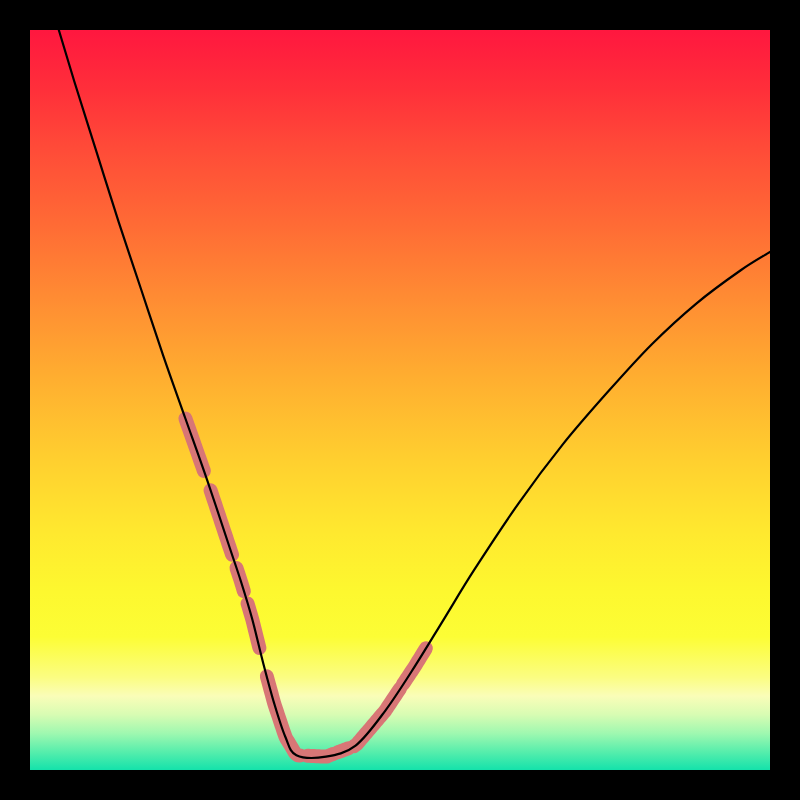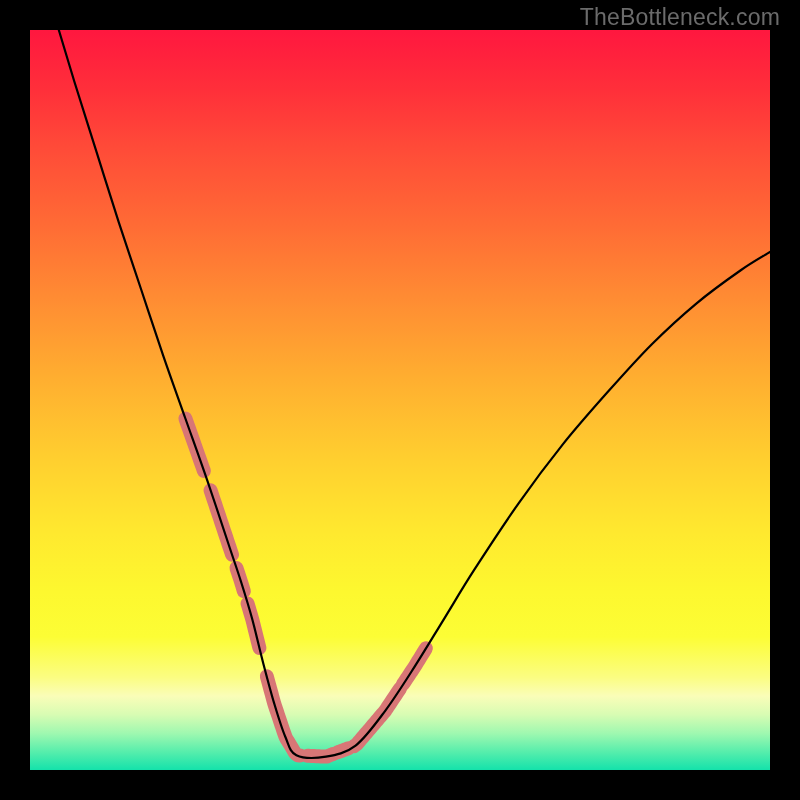--- a/index.html
+++ b/index.html
@@ -59,21 +59,20 @@
     left: 0;
     top: 0;
     width: 740px;
     height: 740px;
   }
 </style>
 </head>
 <body>
 
 <div class="frame">
-  <div class="watermark">TheBottleneck.com</div>
   <div class="plot">
     <svg class="curve" viewBox="0 0 740 740" preserveAspectRatio="none">
       <g id="highlight-layer">
           <path d="M 155.40 388.50 C 155.79 389.59, 156.94 392.87, 157.71 395.05 C 158.48 397.24, 159.25 399.42, 160.03 401.60 C 160.80 403.79, 161.57 405.97, 162.34 408.16 C 163.11 410.34, 163.88 412.52, 164.65 414.71 C 165.42 416.89, 166.19 419.08, 166.96 421.26 C 167.73 423.44, 168.50 425.63, 169.28 427.81 C 170.05 430.00, 170.82 432.18, 171.59 434.36 C 172.36 436.55, 173.51 439.82, 173.90 440.92" fill="none" stroke="#d87676" stroke-width="14" stroke-linecap="round" stroke-linejoin="round"></path>
           <path d="M 180.56 460.28 C 180.96 461.47, 182.15 465.05, 182.94 467.43 C 183.74 469.82, 184.53 472.20, 185.33 474.59 C 186.12 476.97, 186.92 479.36, 187.71 481.74 C 188.51 484.12, 189.30 486.51, 190.10 488.89 C 190.89 491.28, 191.69 493.66, 192.48 496.05 C 193.28 498.43, 194.07 500.82, 194.87 503.20 C 195.66 505.58, 196.46 507.97, 197.25 510.35 C 198.05 512.74, 198.84 515.12, 199.64 517.51 C 200.43 519.89, 201.62 523.47, 202.02 524.66" fill="none" stroke="#d87676" stroke-width="14" stroke-linecap="round" stroke-linejoin="round"></path>
           <path d="M 206.46 537.98 C 206.77 538.90, 207.69 541.68, 208.31 543.53 C 208.93 545.38, 209.54 547.17, 210.16 549.08 C 210.78 550.99, 211.39 552.99, 212.01 555.00 C 212.63 557.01, 213.55 560.14, 213.86 561.17" fill="none" stroke="#d87676" stroke-width="14" stroke-linecap="round" stroke-linejoin="round"></path>
           <path d="M 217.56 573.50 C 217.95 574.82, 219.14 578.73, 219.93 581.39 C 220.72 584.06, 221.51 586.56, 222.30 589.48 C 223.09 592.41, 223.87 595.80, 224.66 598.96 C 225.45 602.11, 226.24 605.27, 227.03 608.43 C 227.82 611.59, 229.01 616.32, 229.40 617.90" fill="none" stroke="#d87676" stroke-width="14" stroke-linecap="round" stroke-linejoin="round"></path>
           <path d="M 236.80 646.27 C 237.20 647.72, 238.39 652.08, 239.18 654.99 C 239.97 657.90, 240.76 660.80, 241.56 663.71 C 242.35 666.62, 243.14 669.76, 243.94 672.43 C 244.73 675.10, 245.52 677.33, 246.31 679.74 C 247.11 682.15, 247.90 684.50, 248.69 686.88 C 249.49 689.26, 250.28 691.64, 251.07 694.01 C 251.86 696.39, 252.66 698.89, 253.45 701.15 C 254.24 703.41, 255.04 705.85, 255.83 707.58 C 256.62 709.31, 257.41 710.22, 258.21 711.55 C 259.00 712.87, 259.79 714.19, 260.59 715.51 C 261.38 716.83, 262.17 718.15, 262.96 719.47 C 263.76 720.80, 264.55 722.47, 265.34 723.44 C 266.14 724.40, 266.93 724.94, 267.72 725.27 C 268.51 725.59, 269.70 725.37, 270.10 725.38" fill="none" stroke="#d87676" stroke-width="14" stroke-linecap="round" stroke-linejoin="round"></path>
           <path d="M 277.50 725.75 C 277.89 725.77, 279.07 725.83, 279.85 725.87 C 280.64 725.91, 281.42 725.95, 282.21 725.99 C 282.99 726.03, 283.78 726.07, 284.56 726.11 C 285.35 726.15, 286.13 726.19, 286.92 726.23 C 287.70 726.27, 288.49 726.30, 289.27 726.34 C 290.06 726.38, 290.84 726.42, 291.63 726.46 C 292.41 726.50, 293.20 726.56, 293.98 726.58 C 294.77 726.59, 295.55 726.71, 296.34 726.55 C 297.12 726.40, 297.91 725.97, 298.69 725.67 C 299.48 725.38, 300.26 725.08, 301.05 724.79 C 301.83 724.49, 303.01 724.05, 303.40 723.90" fill="none" stroke="#d87676" stroke-width="14" stroke-linecap="round" stroke-linejoin="round"></path>
           <path d="M 307.10 722.52 C 307.47 722.38, 308.58 721.96, 309.32 721.69 C 310.06 721.41, 310.80 721.13, 311.54 720.85 C 312.28 720.57, 313.02 720.30, 313.76 720.02 C 314.50 719.74, 315.24 719.47, 315.98 719.19 C 316.72 718.91, 317.83 718.49, 318.20 718.36" fill="none" stroke="#d87676" stroke-width="14" stroke-linecap="round" stroke-linejoin="round"></path>

